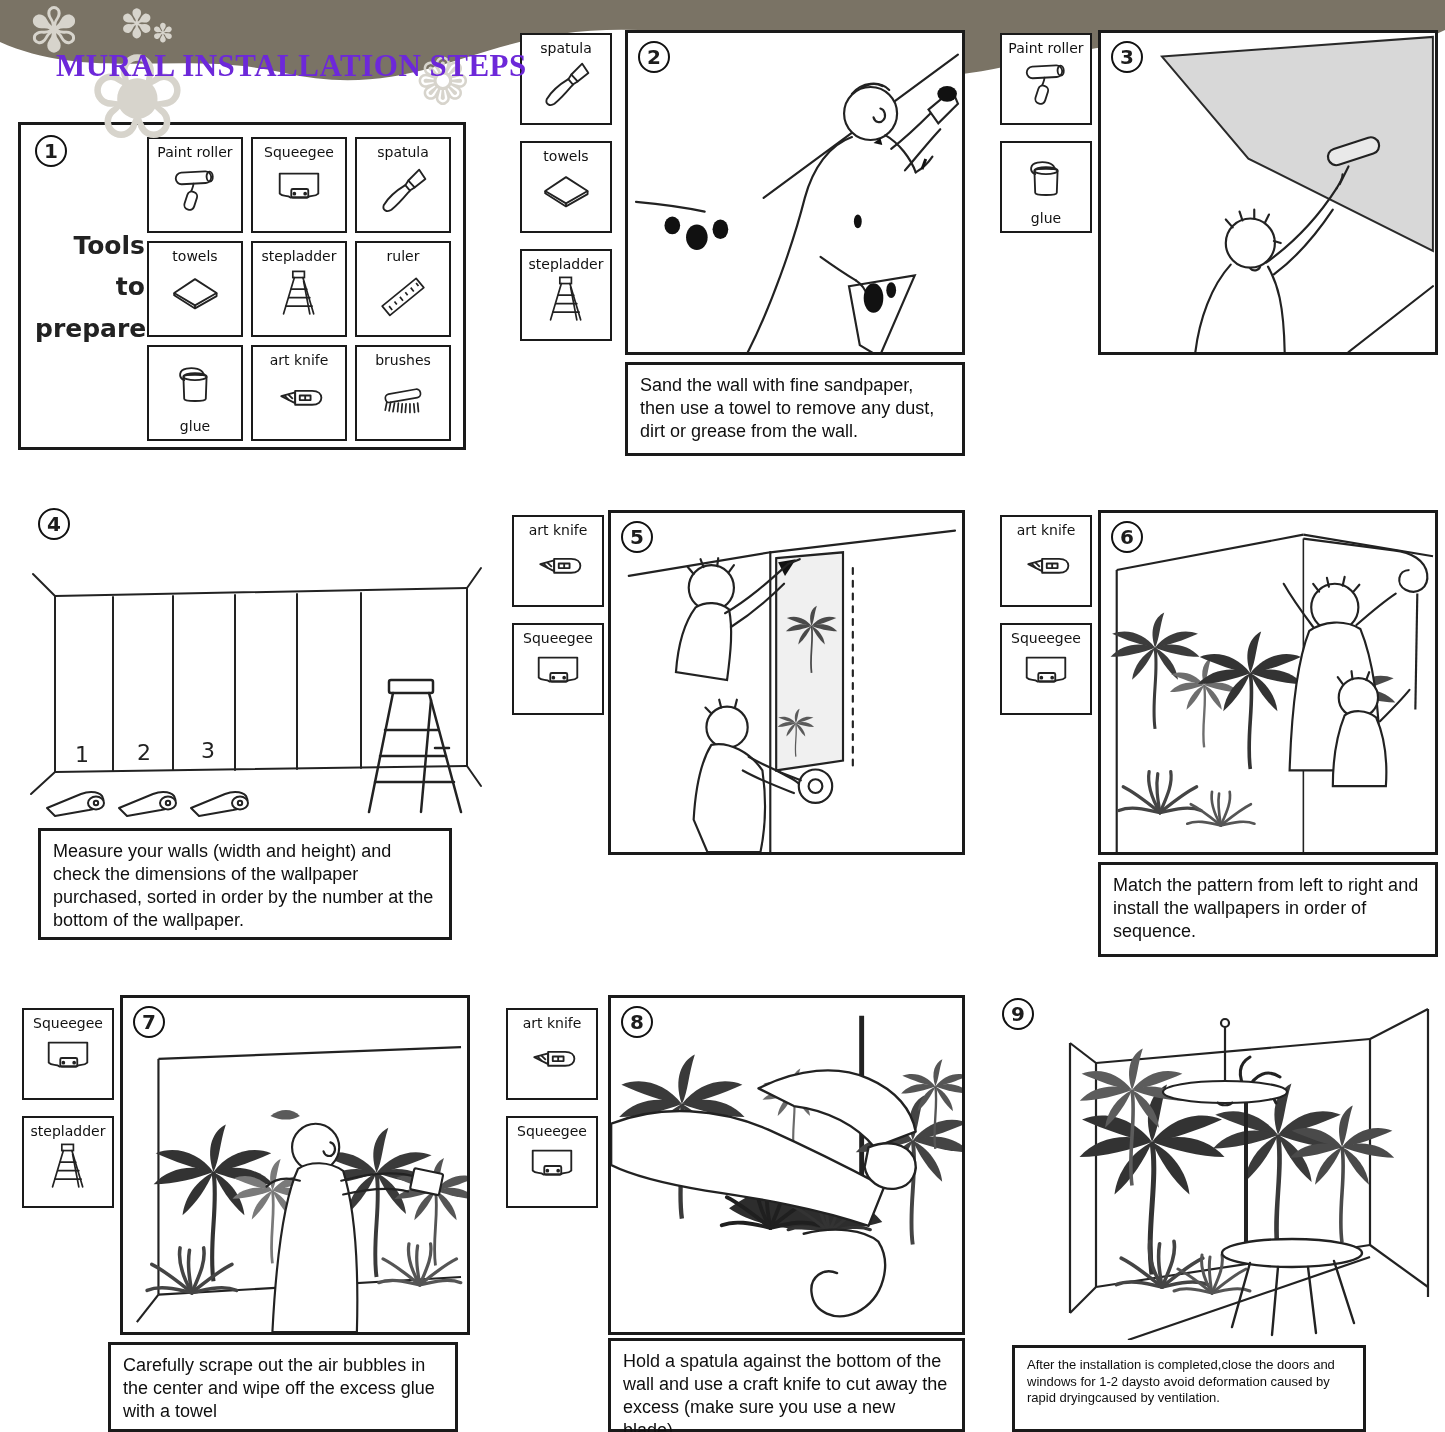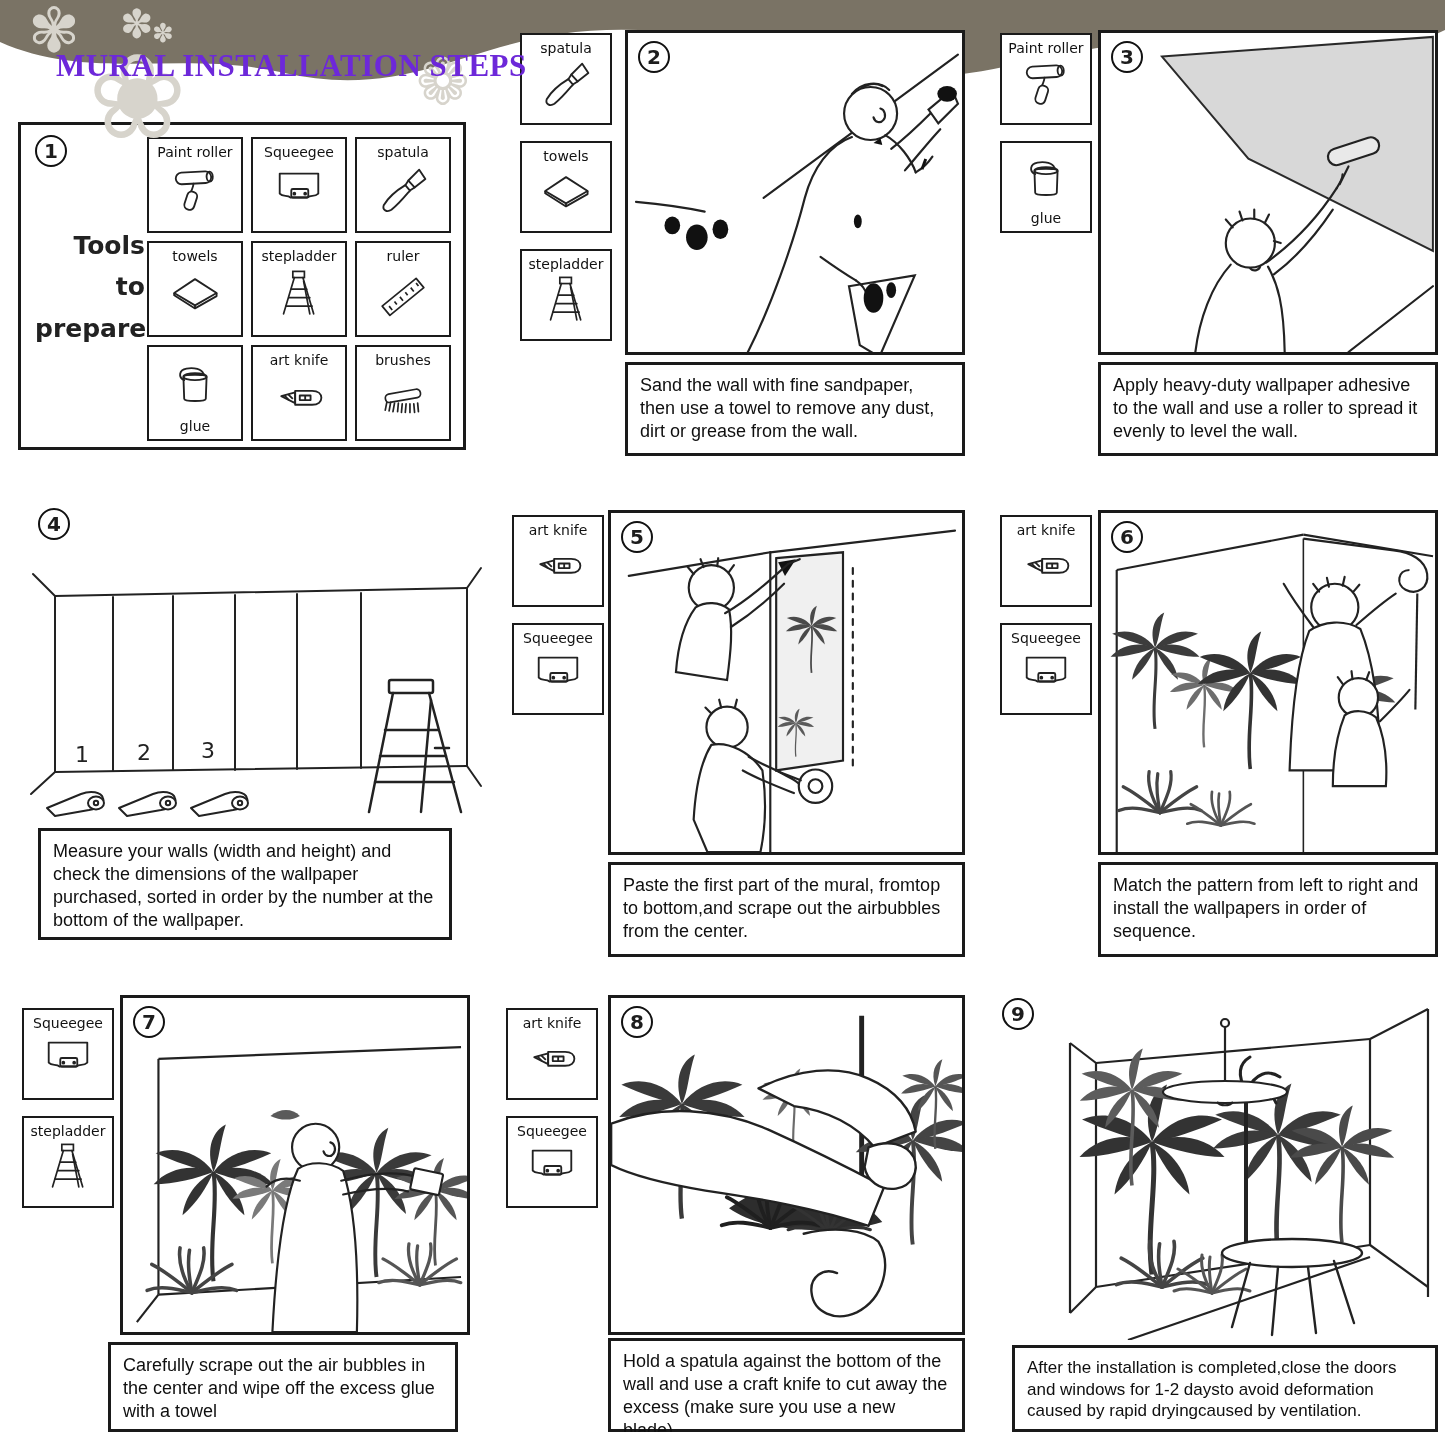--- a/index.html
+++ b/index.html
@@ -307,21 +307,20 @@
         <path d="M176,212 l7,2"></path>
         <path d="M162,238 a6,6 0 0 1 -10,2"></path>
         <path d="M132,236 C112,258 100,292 96,325"></path>
         <path d="M170,238 C180,256 186,276 187,325"></path>
         <path d="M168,234 C196,214 222,186 240,158"></path>
         <path d="M176,246 C200,228 220,204 236,180"></path>
         <path d="M240,158 C244,152 246,148 246,144"></path>
       </g>
     </svg>
   </div>
-  <div class="caption" style="left:1098px;top:362px;width:340px;height:94px">Apply heavy-duty wallpaper adhesive to the wall and use a roller to spread it evenly to level the wall.</div>
 
   <div class="stepnum" style="left:38px;top:508px">4</div>
   <div class="scene" style="left:25px;top:500px;width:460px;height:330px">
     <svg viewBox="0 0 460 330">
       <g stroke="#222" stroke-width="2" fill="none" stroke-linecap="round">
         <path d="M30,96 L442,88"></path>
           <path d="M30,96 L30,272"></path>
         <path d="M442,88 L442,266"></path>
           <path d="M30,272 L442,266"></path>
         <path d="M30,96 L8,74"></path>
@@ -421,21 +420,20 @@
       </g>
       <g stroke="#222" stroke-width="2.2" fill="#fff" stroke-linecap="round">
         <circle cx="118" cy="218" r="21"></circle>
         <path d="M102,204 l-6,-6 M112,198 l-2,-8 M126,198 l2,-8" fill="none"></path>
         <path d="M102,236 C92,252 86,278 84,312 L98,345 L152,345 C158,316 158,290 154,262 C142,244 120,232 102,236 Z"></path>
         <path d="M140,248 C158,258 176,266 193,272" fill="none"></path>
         <path d="M134,262 C152,272 168,278 186,285" fill="none"></path>
       </g>
     </svg>
   </div>
-  <div class="caption" style="left:608px;top:862px;width:357px;height:95px">Paste the first part of the mural, fromtop to bottom,and scrape out the airbubbles from the center.</div>
 
   <div class="toolbox" style="left:1000px;top:515px">
     <span class="tool-label">art knife</span>
     <span class="tool-icon">
         <svg viewBox="0 0 70 70">
           <g stroke="#222" stroke-width="2.4" fill="none" stroke-linejoin="round">
             <path d="M30,27 H52 C60,27 64,31 64,36 C64,41 60,45 52,45 H30 Z"></path>
             <path d="M30,29 L12,34 L30,43 Z"></path>
             <path d="M16,33 l6,6 M21,31.5 l6,6"></path>
             <rect x="36" y="33" width="14" height="6"></rect>
@@ -632,15 +630,15 @@
       </g>
       <g stroke="#222" stroke-width="2.4" fill="#fff" stroke-linecap="round">
         <ellipse cx="252" cy="258" rx="70" ry="14"></ellipse>
         <path d="M210,268 L192,332" fill="none"></path>
         <path d="M238,272 L232,340" fill="none"></path>
         <path d="M268,272 L276,338" fill="none"></path>
         <path d="M294,266 L314,328" fill="none"></path>
       </g>
     </svg>
   </div>
-  <div class="caption" style="left:1012px;top:1345px;width:426px;height:87px;font-size:17px">After the installation is completed,close the doors and windows for 1-2 daysto avoid deformation caused by rapid dryingcaused by ventilation.</div>
+  <div class="caption" style="left:1012px;top:1345px;width:354px;height:87px;font-size:13px">After the installation is completed,close the doors and windows for 1-2 daysto avoid deformation caused by rapid dryingcaused by ventilation.</div>
 
 </div>
 
 </body></html>

